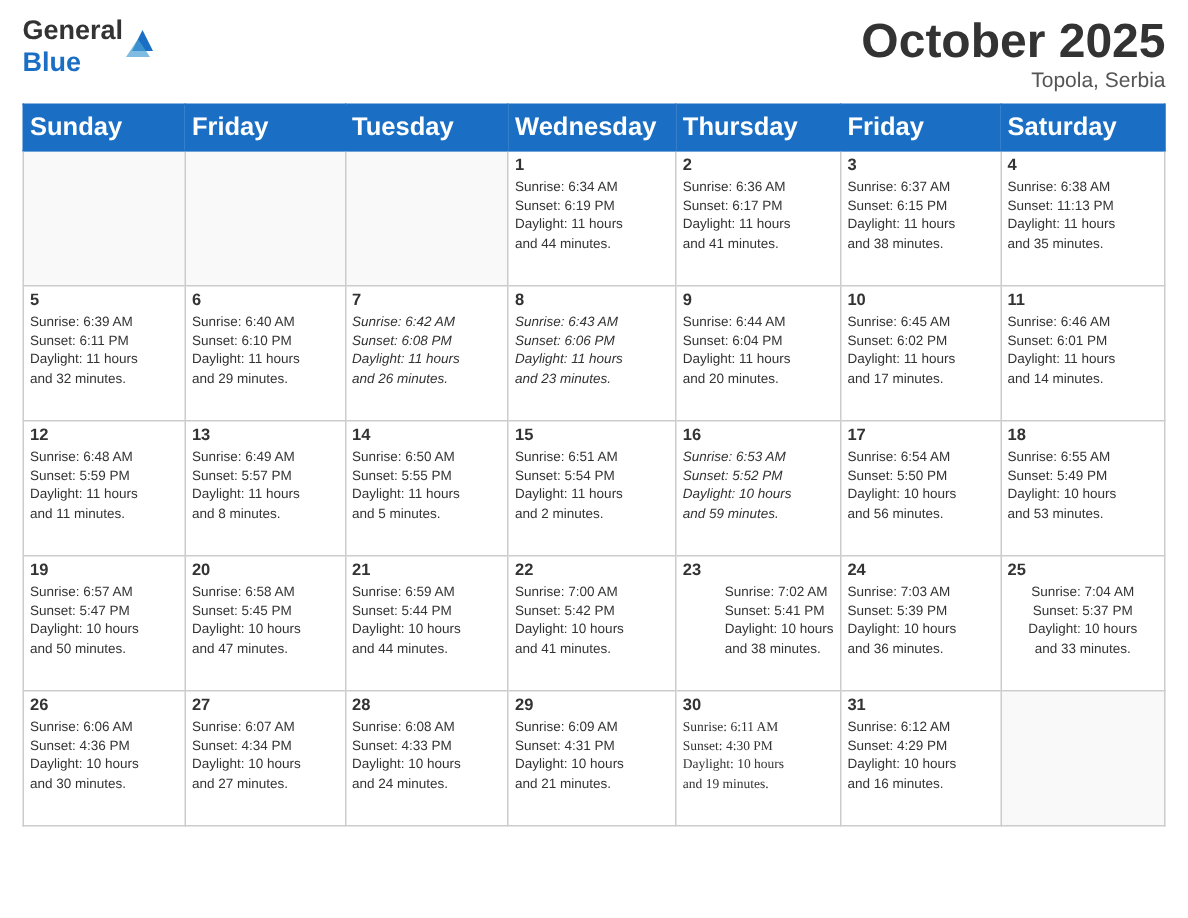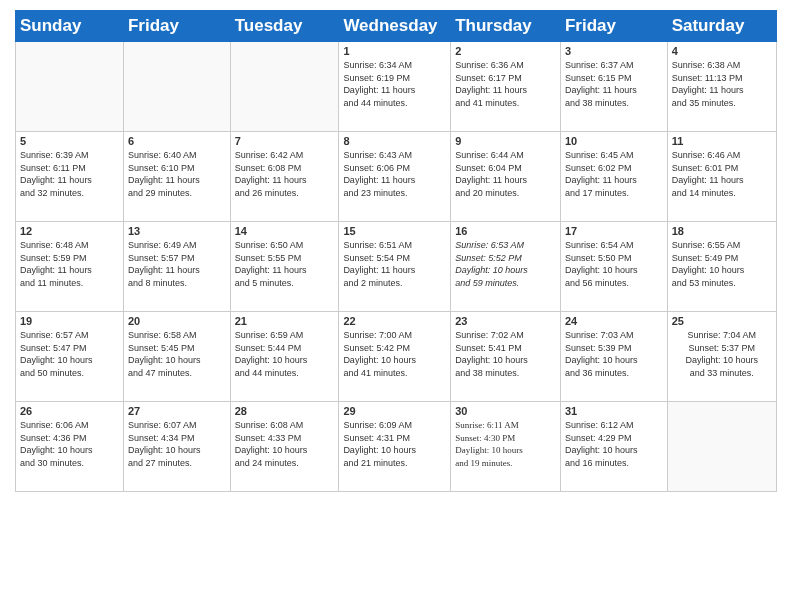--- a/index.html
+++ b/index.html
@@ -74,20 +74,36 @@
     .day-info {
       font-size: 9px;
       line-height: 1.4;
       color: #333;
     }
   </style>
 </head>
 <body>
 
 <div class="container">
+  <div class="header">
+    <div class="logo">
+      <span>
+        <span style="font-size:18px;font-weight:bold;color:#333;">General</span><br>
+        <span style="font-size:18px;font-weight:bold;color:#1a6fc4;">Blue</span>
+      </span>
+      <svg width="22" height="22" viewBox="0 0 22 22" style="margin-left:2px;margin-top:-8px;">
+        <polygon points="4,18 11,4 18,18" fill="#1a6fc4"></polygon>
+        <polygon points="0,22 8,10 16,22" fill="#4a9fd4" opacity="0.7"></polygon>
+      </svg>
+    </div>
+    <div class="title-block">
+      <div class="month-title">October 2025</div>
+      <div class="location">Topola, Serbia</div>
+    </div>
+  </div>
 
   <table class="calendar">
     <thead>
       <tr>
         <th>Sunday</th>
         <th>Friday</th>
         <th>Tuesday</th>
         <th>Wednesday</th>
         <th>Thursday</th>
         <th>Friday</th>
@@ -138,28 +154,28 @@
           </td>
           <td>
             <div class="day-number">6</div>
             <div class="day-info" style="white-space: pre-line;">Sunrise: 6:40 AM
 Sunset: 6:10 PM
 Daylight: 11 hours
 and 29 minutes.</div>
           </td>
           <td>
             <div class="day-number">7</div>
-            <div class="day-info" style="white-space: pre-line;">Sunrise: 6:42 AM
+            <div class="day-info" style="white-space: pre-line; font-style: italic;">Sunrise: 6:42 AM
 Sunset: 6:08 PM
 Daylight: 11 hours
 and 26 minutes.</div>
           </td>
           <td>
             <div class="day-number">8</div>
-            <div class="day-info" style="white-space: pre-line;">Sunrise: 6:43 AM
+            <div class="day-info" style="white-space: pre-line; font-style: italic;">Sunrise: 6:43 AM
 Sunset: 6:06 PM
 Daylight: 11 hours
 and 23 minutes.</div>
           </td>
           <td>
             <div class="day-number">9</div>
             <div class="day-info" style="white-space: pre-line;">Sunrise: 6:44 AM
 Sunset: 6:04 PM
 Daylight: 11 hours
 and 20 minutes.</div>
@@ -254,21 +270,21 @@
           </td>
           <td>
             <div class="day-number">22</div>
             <div class="day-info" style="white-space: pre-line;">Sunrise: 7:00 AM
 Sunset: 5:42 PM
 Daylight: 10 hours
 and 41 minutes.</div>
           </td>
           <td>
             <div class="day-number">23</div>
-            <div class="day-info" style="white-space: pre-line;">Sunrise: 7:02 AM
+            <div class="day-info" style="white-space: pre-line; margin-left: 28px;">Sunrise: 7:02 AM
 Sunset: 5:41 PM
 Daylight: 10 hours
 and 38 minutes.</div>
           </td>
           <td>
             <div class="day-number">24</div>
             <div class="day-info" style="white-space: pre-line;">Sunrise: 7:03 AM
 Sunset: 5:39 PM
 Daylight: 10 hours
 and 36 minutes.</div>

